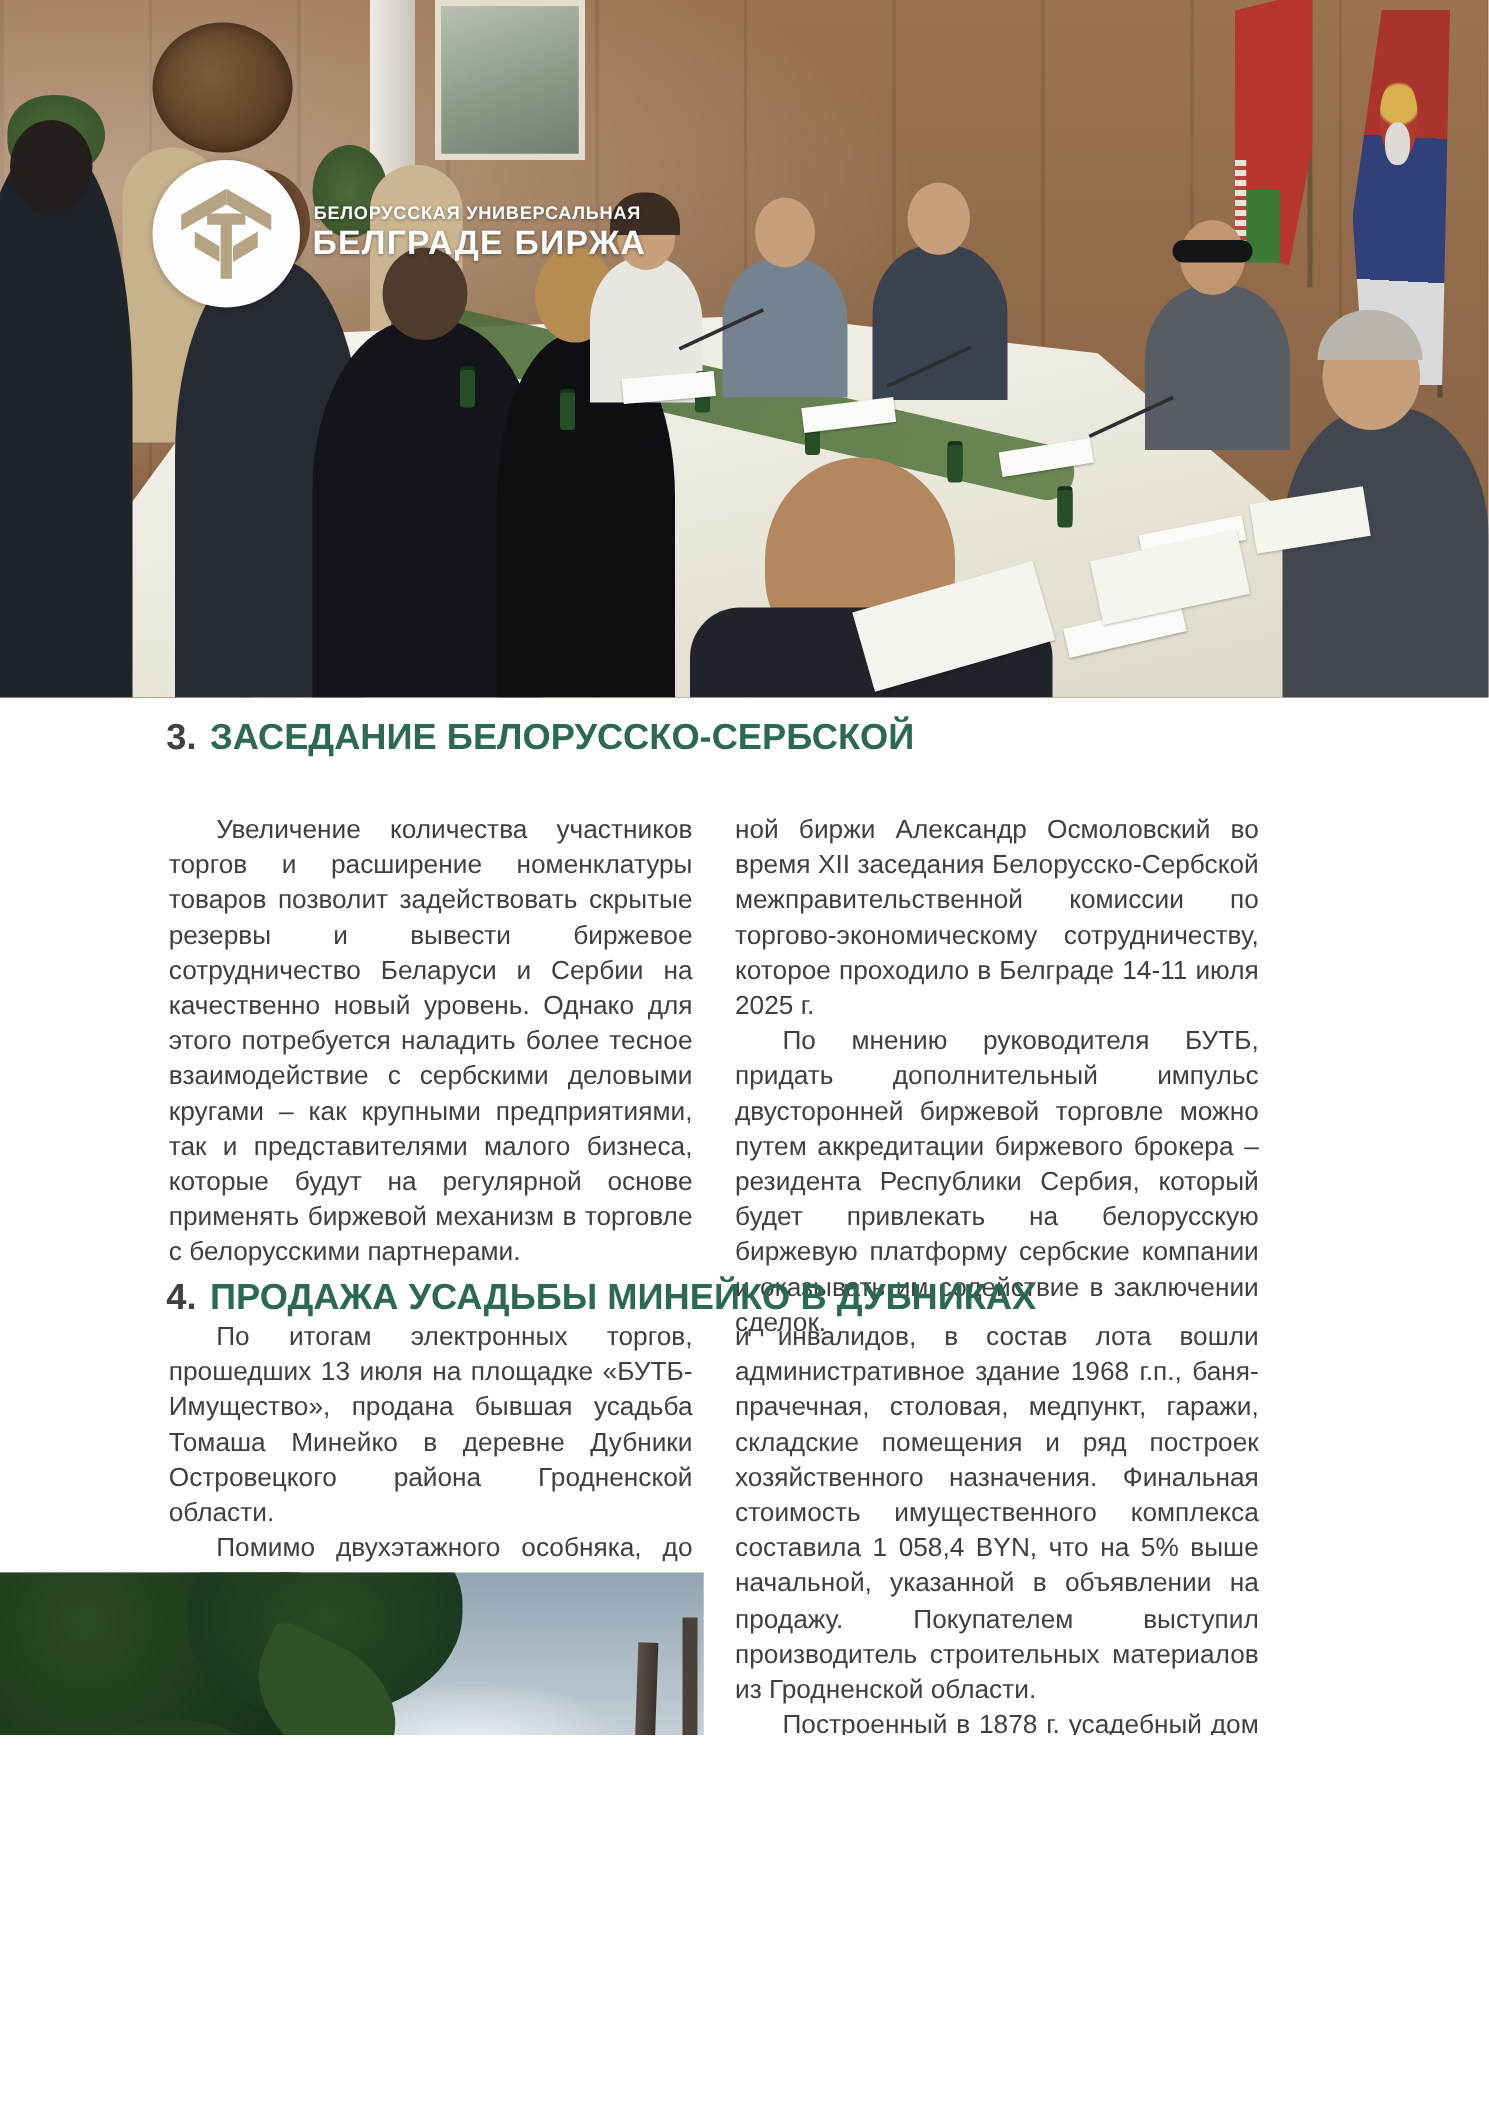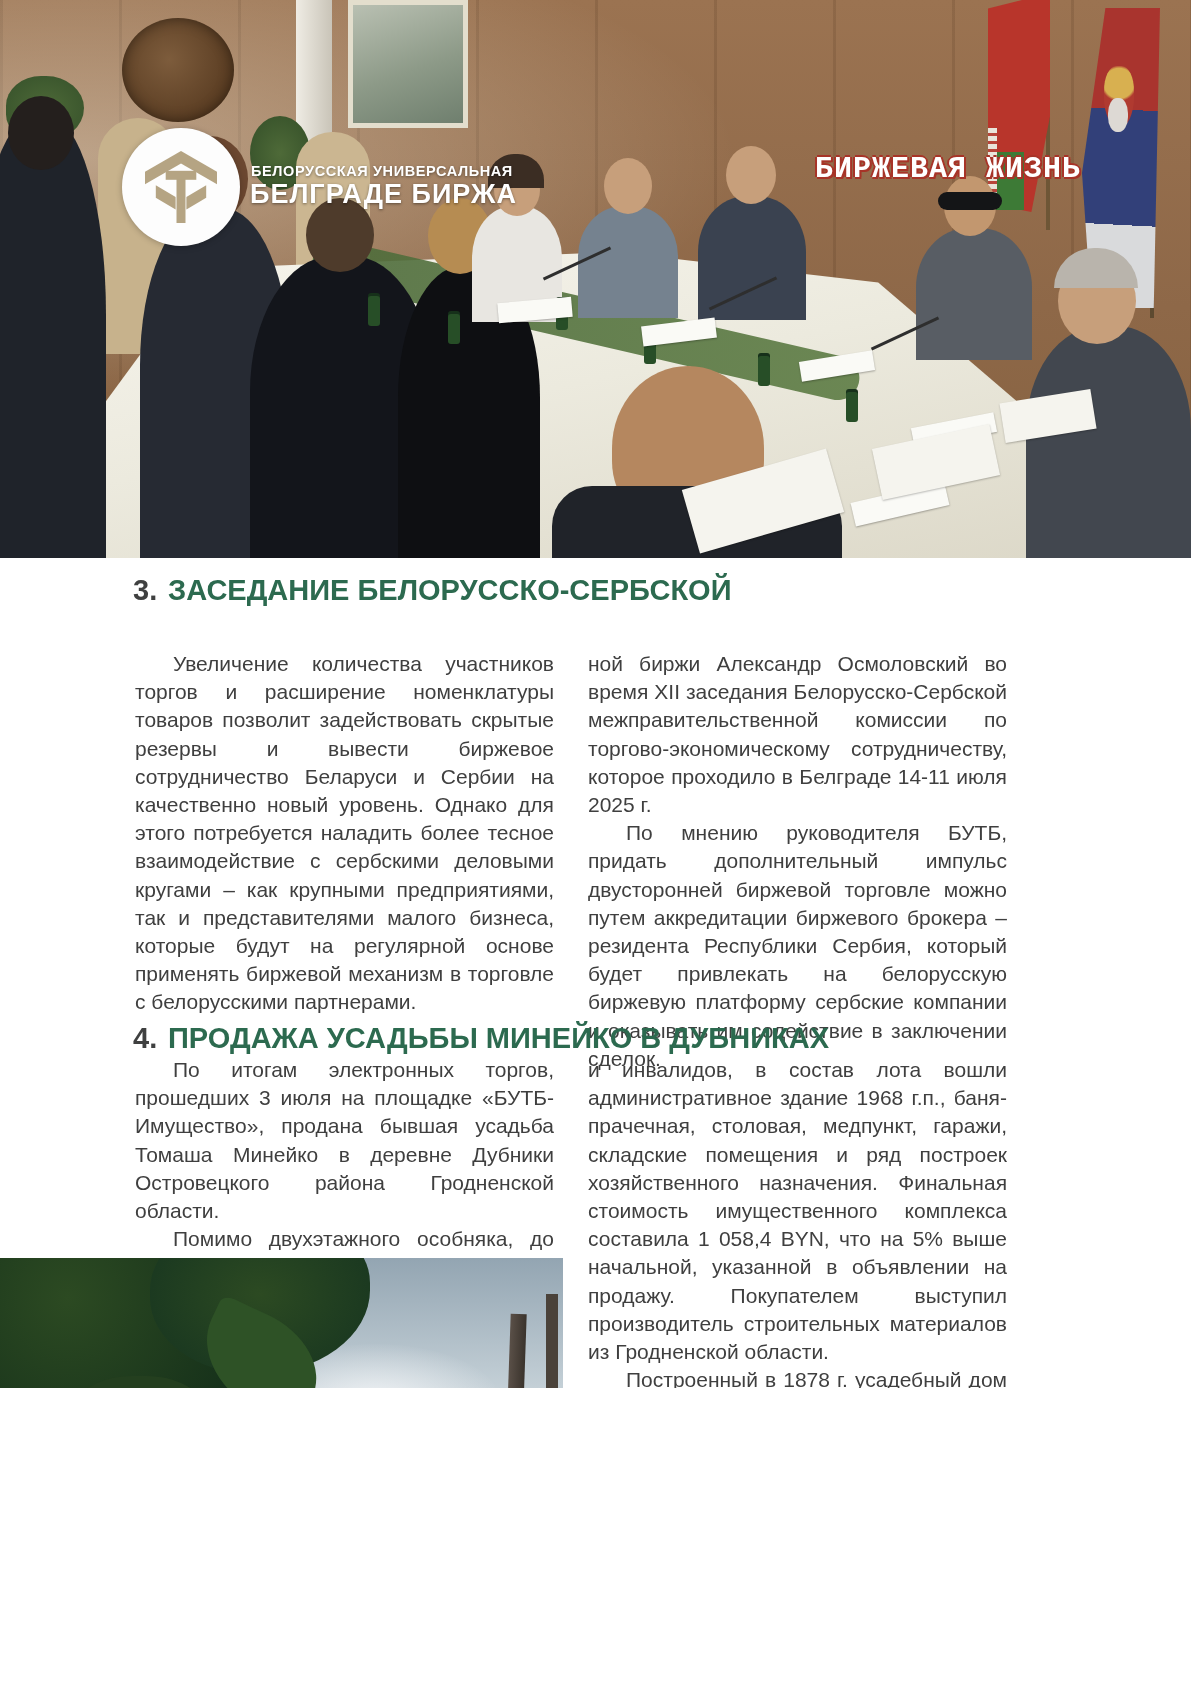--- a/index.html
+++ b/index.html
@@ -241,41 +241,40 @@
       <polygon points="50,10 10,33 10,47 50,24" fill="#b5a483"></polygon>
       <polygon points="50,10 90,33 90,47 50,24" fill="#b5a483"></polygon>
       <polygon points="22,48 22,62 44,75 44,61" fill="#b5a483"></polygon>
       <polygon points="78,48 78,62 56,75 56,61" fill="#b5a483"></polygon>
       <polygon points="45,38 55,38 55,90 45,90" fill="#b5a483"></polygon>
       <polygon points="33,32 67,32 67,42 33,42" fill="#b5a483"></polygon>
     </svg>
   </div>
   <div class="abs logo-t1">БЕЛОРУССКАЯ УНИВЕРСАЛЬНАЯ</div>
   <div class="abs logo-t2">БЕЛГРАДЕ БИРЖА</div>
-  <div class="abs rubric">БИРЖЕВАЯ ЖИЗНЬ</div>
 
   <div class="abs htitle h3a">
     <span class="num">3.</span><span class="grn">ЗАСЕДАНИЕ БЕЛОРУССКО-СЕРБСКОЙ</span>
   </div>
   <div class="abs cols cols3">
     <div class="col">
       <p class="ind">Увеличение количества участников торгов и расширение номенклатуры товаров позволит задействовать скрытые резервы и вывести биржевое сотрудничество Беларуси и Сербии на качественно новый уровень. Однако для этого потребуется наладить более тесное взаимодействие с сербскими деловыми кругами – как крупными предприятиями, так и представителями малого бизнеса, которые будут на регулярной основе применять биржевой механизм в торговле с белорусскими партнерами.</p>
     </div>
     <div class="col">
       <p>ной биржи Александр Осмоловский во время XII заседания Белорусско-Сербской межправительственной комиссии по торгово-экономическому сотрудничеству, которое проходило в Белграде 14-11 июля 2025 г.</p>
       <p class="ind">По мнению руководителя БУТБ, придать дополнительный импульс двусторонней биржевой торговле можно путем аккредитации биржевого брокера – резидента Республики Сербия, который будет привлекать на белорусскую биржевую платформу сербские компании и оказывать им содействие в заключении сделок.</p>
     </div>
   </div>
 
   <div class="abs htitle h4a">
     <span class="num">4.</span><span class="grn">ПРОДАЖА УСАДЬБЫ МИНЕЙКО В ДУБНИКАХ</span>
   </div>
   <div class="abs cols cols4">
     <div class="col">
-      <p class="ind">По итогам электронных торгов, прошедших 3 июля на площадке «БУТБ-Имущество», продана бывшая усадьба Томаша Минейко в деревне Дубники Островецкого района Гродненской области.</p>
+      <p class="ind">По итогам электронных торгов, прошедших 13 июля на площадке «БУТБ-Имущество», продана бывшая усадьба Томаша Минейко в деревне Дубники Островецкого района Гродненской области.</p>
       <p class="ind">Помимо двухэтажного особняка, до 2005 г. служившего домом-интернатом для престарелых</p>
     </div>
     <div class="col">
       <p>и инвалидов, в состав лота вошли административное здание 1968 г.п., баня-прачечная, столовая, медпункт, гаражи, складские помещения и ряд построек хозяйственного назначения. Финальная стоимость имущественного комплекса составила 1 058,4 BYN, что на 5% выше начальной, указанной в объявлении на продажу. Покупателем выступил производитель строительных материалов из Гродненской области.</p>
       <p class="ind">Построенный в 1878 г. усадебный дом примечателен тем, что в конце XIX века в нем жил и работал классик польской литературы, лауреат Нобелевской премии Генрик Сенкевич. Именно там он написал одно из своих самых известных произведений – исторический роман «Пан Володыевский», рассказывающий о противостоянии Речи Посполитой и Османской империи.</p>
     </div>
   </div>
 
   <div class="mp">
     <div class="abs mcl1"></div>

